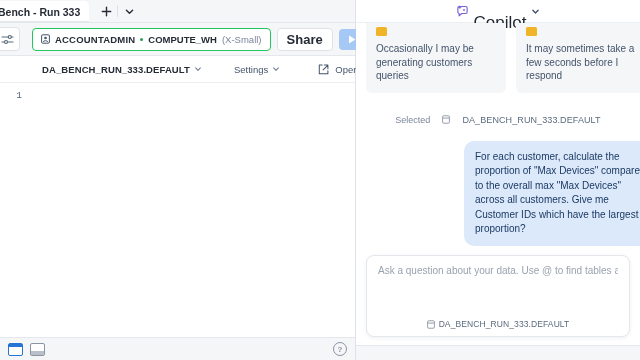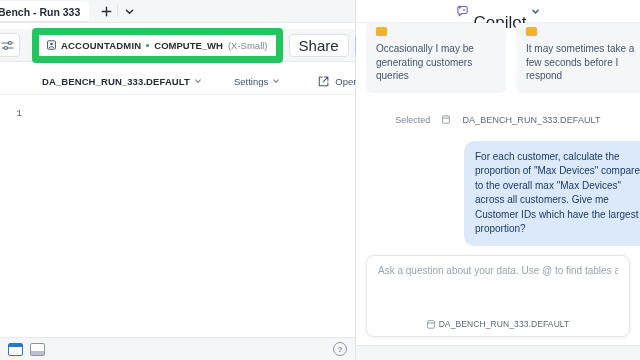--- a/index.html
+++ b/index.html
@@ -6,21 +6,21 @@
   body{
     width:640px;height:360px;overflow:hidden;
     background:#ffffff;
     font-family:"Liberation Sans", sans-serif;
     font-size:11px;color:#1e252f;
     -webkit-font-smoothing:antialiased;
   }
   .app{position:relative;width:640px;height:360px;display:flex;}
 
   
-  .worksheet{position:relative;width:355px;height:360px;background:#fff;display:flex;flex-direction:column;gap:6px;}
+  .worksheet{position:relative;width:355px;height:360px;background:#fff;display:flex;flex-direction:column;}
 
   
   .tabstrip{height:22px;background:#f5f6f8;display:flex;align-items:flex-end;border-bottom:1px solid #e4e7eb;}
   .tab{
     height:21px;background:#fff;border-radius:5px 5px 0 0;
     display:flex;align-items:center;padding:0 9px 0 6px;margin-left:-8px;
     font-size:10.5px;font-weight:bold;color:#262c36;white-space:nowrap;
     box-shadow:0 -1px 0 #e4e7eb inset;
   }
   .tab-actions{display:flex;align-items:center;height:22px;margin-left:6px;gap:0px;}
@@ -32,30 +32,30 @@
   .tab-sep{width:1px;height:12px;background:#dfe3e8;}
 
   
   .toolbar{height:32px;background:#f5f6f8;display:flex;align-items:center;padding:0 8px;gap:6px;border-bottom:1px solid #e4e7eb;}
   .icon-btn{
     width:24px;height:22px;border:1px solid #dfe3e8;background:#fff;border-radius:4px;
     display:flex;align-items:center;justify-content:center;color:#5a6a7e;flex:none;
   }
   .tb-spacer{flex:1;}
   .ctx-pill{
-    height:21px;background:#fff;border:7px solid #22c55e;border-radius:4px;
+    height:21px;background:#fff;border:1px solid #22c55e;border-radius:4px;
     display:flex;align-items:center;padding:0 8px;gap:5px;white-space:nowrap;
   }
   .ctx-pill .role{font-size:9.5px;font-weight:bold;letter-spacing:.2px;color:#262c36;}
   .ctx-dot{width:3px;height:3px;border-radius:50%;background:#2a9d4e;flex:none;}
   .ctx-pill .wh{font-size:9.5px;font-weight:bold;color:#262c36;}
   .ctx-pill .whsize{font-size:9.5px;color:#7a8699;font-weight:normal;}
   .share-btn{
     height:21px;background:#fff;border:1px solid #dfe3e8;border-radius:4px;
-    display:flex;align-items:center;padding:0 9px;font-size:15px;font-weight:normal;color:#262c36;
+    display:flex;align-items:center;padding:0 9px;font-size:13px;font-weight:bold;color:#262c36;
   }
   .run-group{display:flex;height:21px;border-radius:4px;overflow:hidden;flex:none;}
   .run-btn{width:27px;background:#a6c8f5;display:flex;align-items:center;justify-content:center;color:#fff;}
   .run-div{width:1px;background:#c2daf8;}
   .run-caret{width:20px;background:#a6c8f5;display:flex;align-items:center;justify-content:center;color:#fff;}
 
   
   .ctxrow{height:26px;background:#fff;display:flex;align-items:center;padding:0 8px;gap:0;border-bottom:1px solid #eceff2;}
   .ctxrow-item{display:flex;align-items:center;gap:4px;padding:0 10px;color:#262c36;font-size:9.5px;white-space:nowrap;}
   .ctxrow-item.db{font-weight:bold;letter-spacing:.1px;margin-left:24px;}

